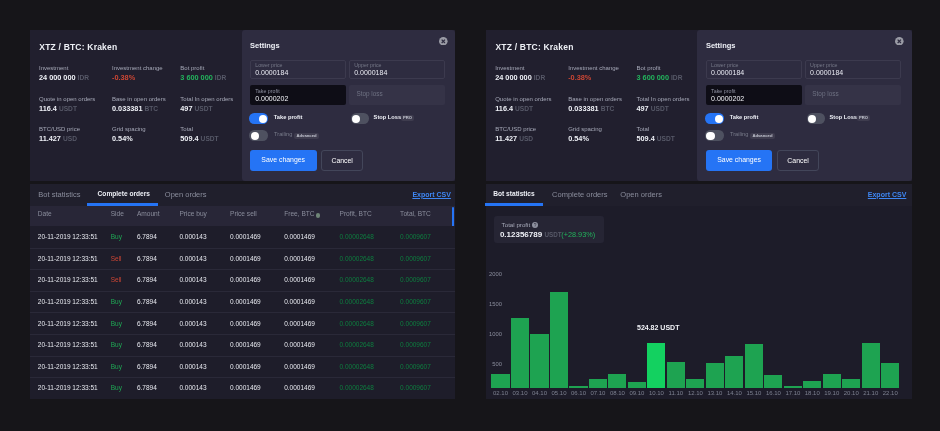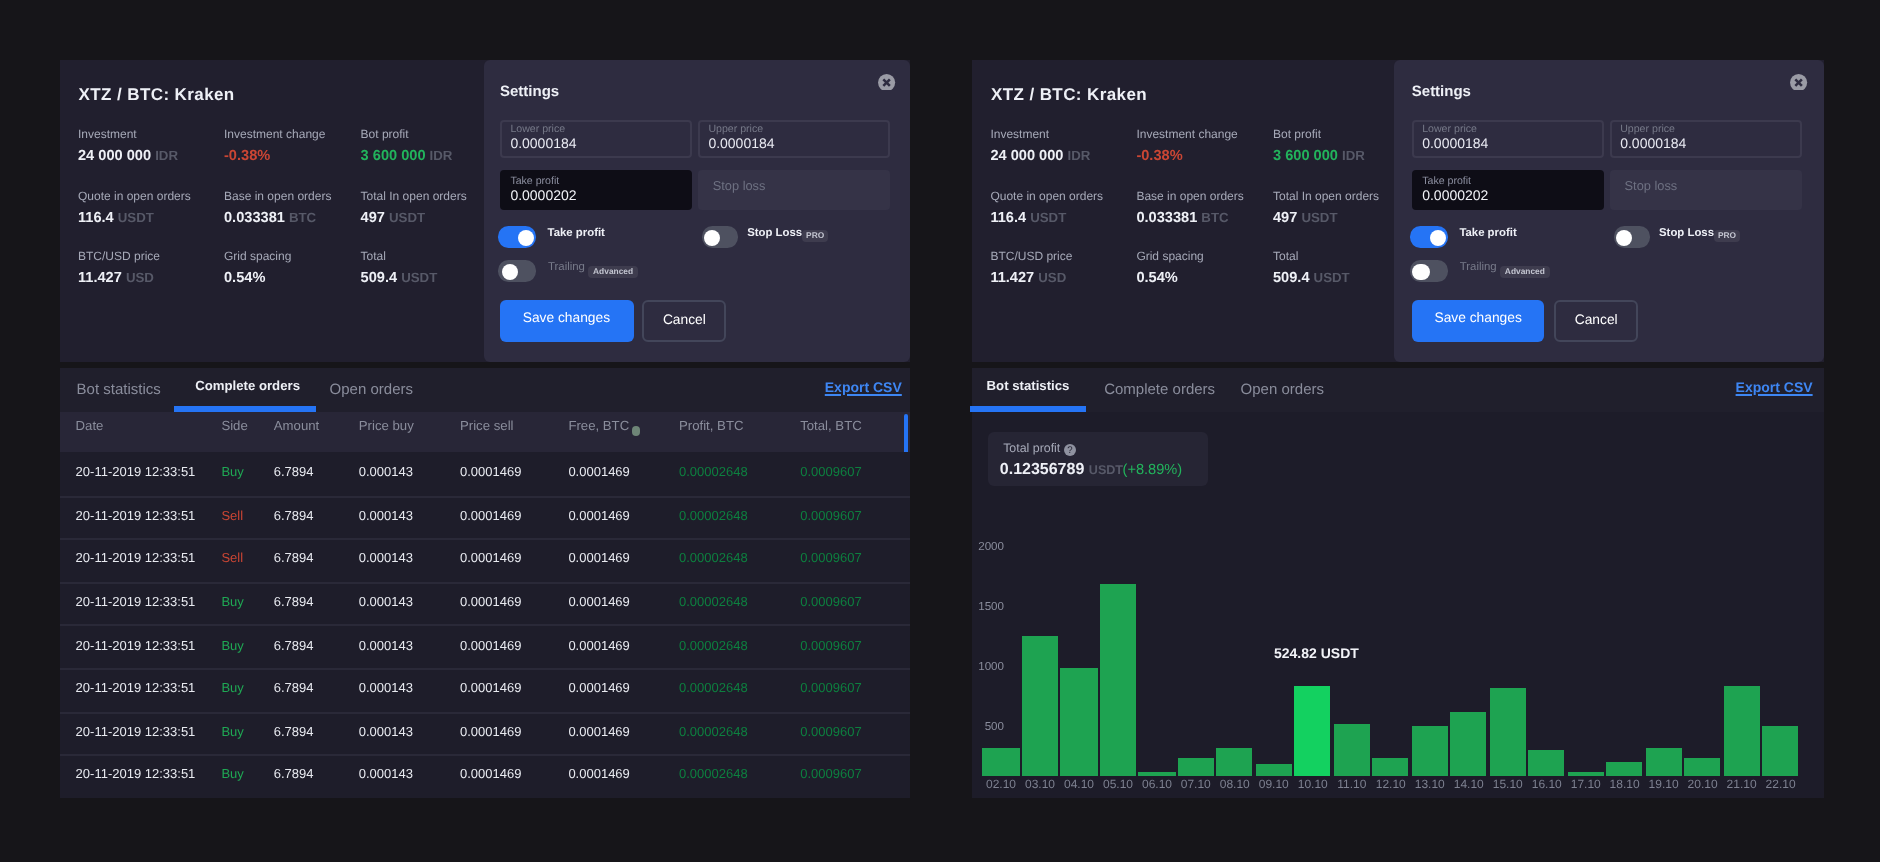--- a/index.html
+++ b/index.html
@@ -203,21 +203,21 @@
 <div class="t" style="left:620.3px;top:190.6px;font-size:7.5px;color:#8a8d9c;">Open orders</div>
 <div class="b" style="left:485.2px;top:202.8px;width:58.0px;height:3.1px;background:#2574f5;"></div>
 <div class="t" style="left:867.8px;top:190.7px;font-size:7.0px;color:#3e86f3;font-weight:700;text-decoration:underline;">Export CSV</div>
 <div class="b" style="left:485.7px;top:205.9px;width:426.0px;height:193.1px;background:#1d1c29;"></div>
 <div class="b" style="left:493.7px;top:216.4px;width:110.0px;height:27.0px;background:#262534;border-radius:3px;"></div>
 <div class="t" style="left:501.6px;top:221.8px;font-size:6.2px;color:#a6a9b8;">Total profit</div>
 <svg class="b" style="left:531.7px;top:222.3px" width="6" height="6" viewBox="0 0 10 10">
       <circle cx="5" cy="5" r="5" fill="#8f92a0"></circle>
       <text x="5" y="7.8" font-size="8" text-anchor="middle" fill="#262534" font-family="Liberation Sans">?</text>
     </svg>
-<div class="t" style="left:499.9px;top:230.9px;font-size:8.0px;color:#eef0f6;font-weight:700;">0.12356789 <i style="color:#575968;font-style:normal;font-size:6.3px;">USDT</i> <i style="color:#22b35c;font-style:normal;font-weight:400;font-size:7.3px;margin-left:-2.5px;">(+8.89%)</i></div>
+<div class="t" style="left:499.9px;top:230.9px;font-size:8.0px;color:#eef0f6;font-weight:700;">0.12356789 <i style="color:#575968;font-style:normal;font-size:6.3px;">USDT</i> <i style="color:#22b35c;font-style:normal;font-weight:400;font-size:7.3px;margin-left:-2.5px;">(+28.93%)</i></div>
 <div class="t" style="right:438px;top:271.6px;font-size:5.8px;color:#8a8d9c;">2000</div>
 <div class="t" style="right:438px;top:301.6px;font-size:5.8px;color:#8a8d9c;">1500</div>
 <div class="t" style="right:438px;top:331.5px;font-size:5.8px;color:#8a8d9c;">1000</div>
 <div class="t" style="right:438px;top:361.7px;font-size:5.8px;color:#8a8d9c;">500</div>
 <div class="b" style="left:491.4px;top:374.3px;width:18.2px;height:13.3px;background:#1ea351;"></div>
 <div class="t" style="left:491.5px;top:390.3px;width:18px;text-align:center;font-size:6px;color:#7d8090;">02.10</div>
 <div class="b" style="left:510.9px;top:317.8px;width:18.2px;height:69.8px;background:#1ea351;"></div>
 <div class="t" style="left:511.0px;top:390.3px;width:18px;text-align:center;font-size:6px;color:#7d8090;">03.10</div>
 <div class="b" style="left:530.4px;top:333.7px;width:18.2px;height:53.9px;background:#1ea351;"></div>
 <div class="t" style="left:530.5px;top:390.3px;width:18px;text-align:center;font-size:6px;color:#7d8090;">04.10</div>

